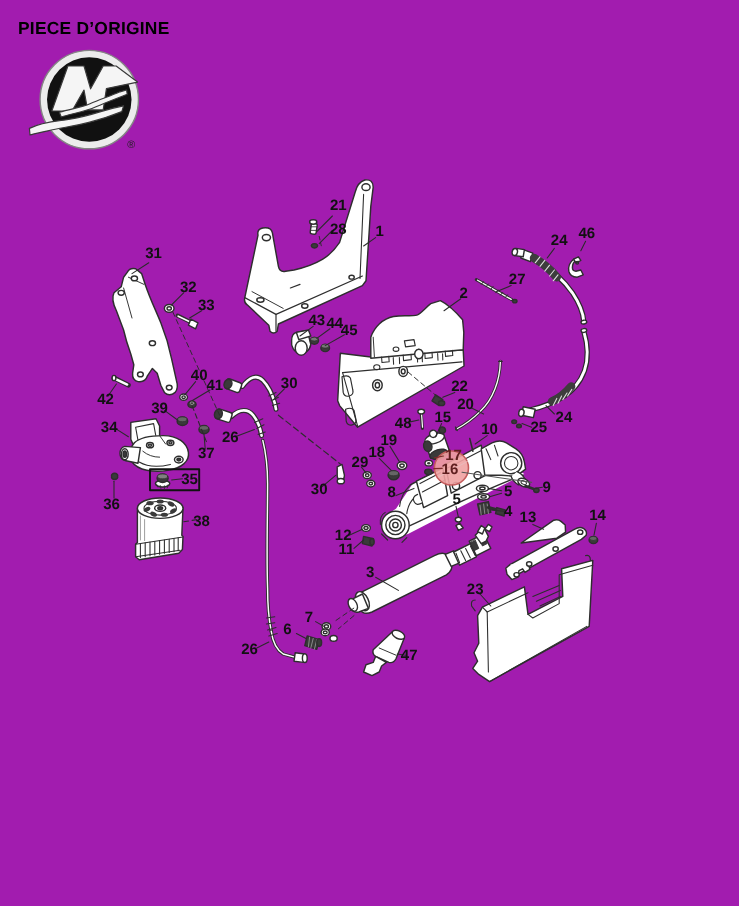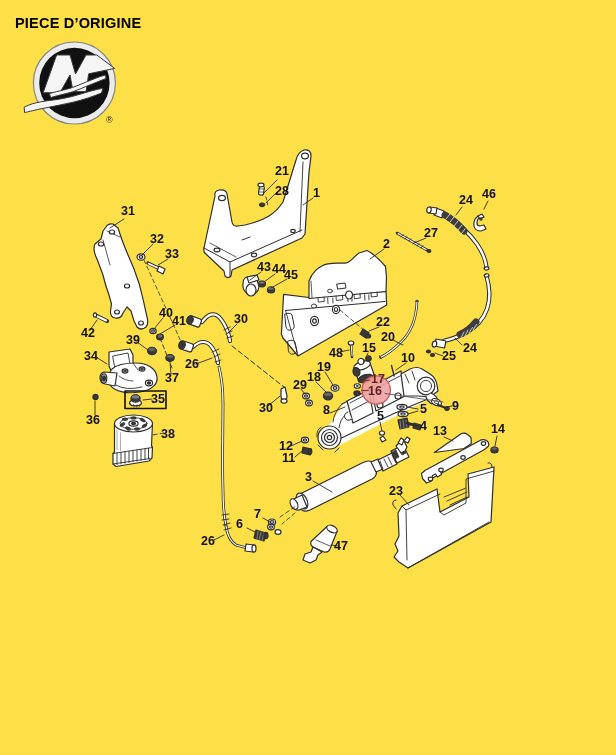--- a/index.html
+++ b/index.html
@@ -1,16 +1,16 @@
 <!DOCTYPE html>
 <html><head>
 <meta charset="utf-8">
 <style>
   html,body{margin:0;padding:0;background:#ffffff;}
-  #page{width:616px;height:755px;position:relative;background:#fde047;overflow:hidden;}
+  #page{width:616px;height:755px;position:relative;background:#a21caf;overflow:hidden;}
   svg{display:block;}
   text{font-family:"Liberation Sans",sans-serif;}
   .lbl{font-weight:bold;font-size:12.5px;fill:#111;}
 </style>
 </head>
 <body>
 <div id="page">
 <svg width="616" height="755" viewBox="0 0 616 755" fill="none" stroke-linecap="round" stroke-linejoin="round">
 <defs></defs>
 

